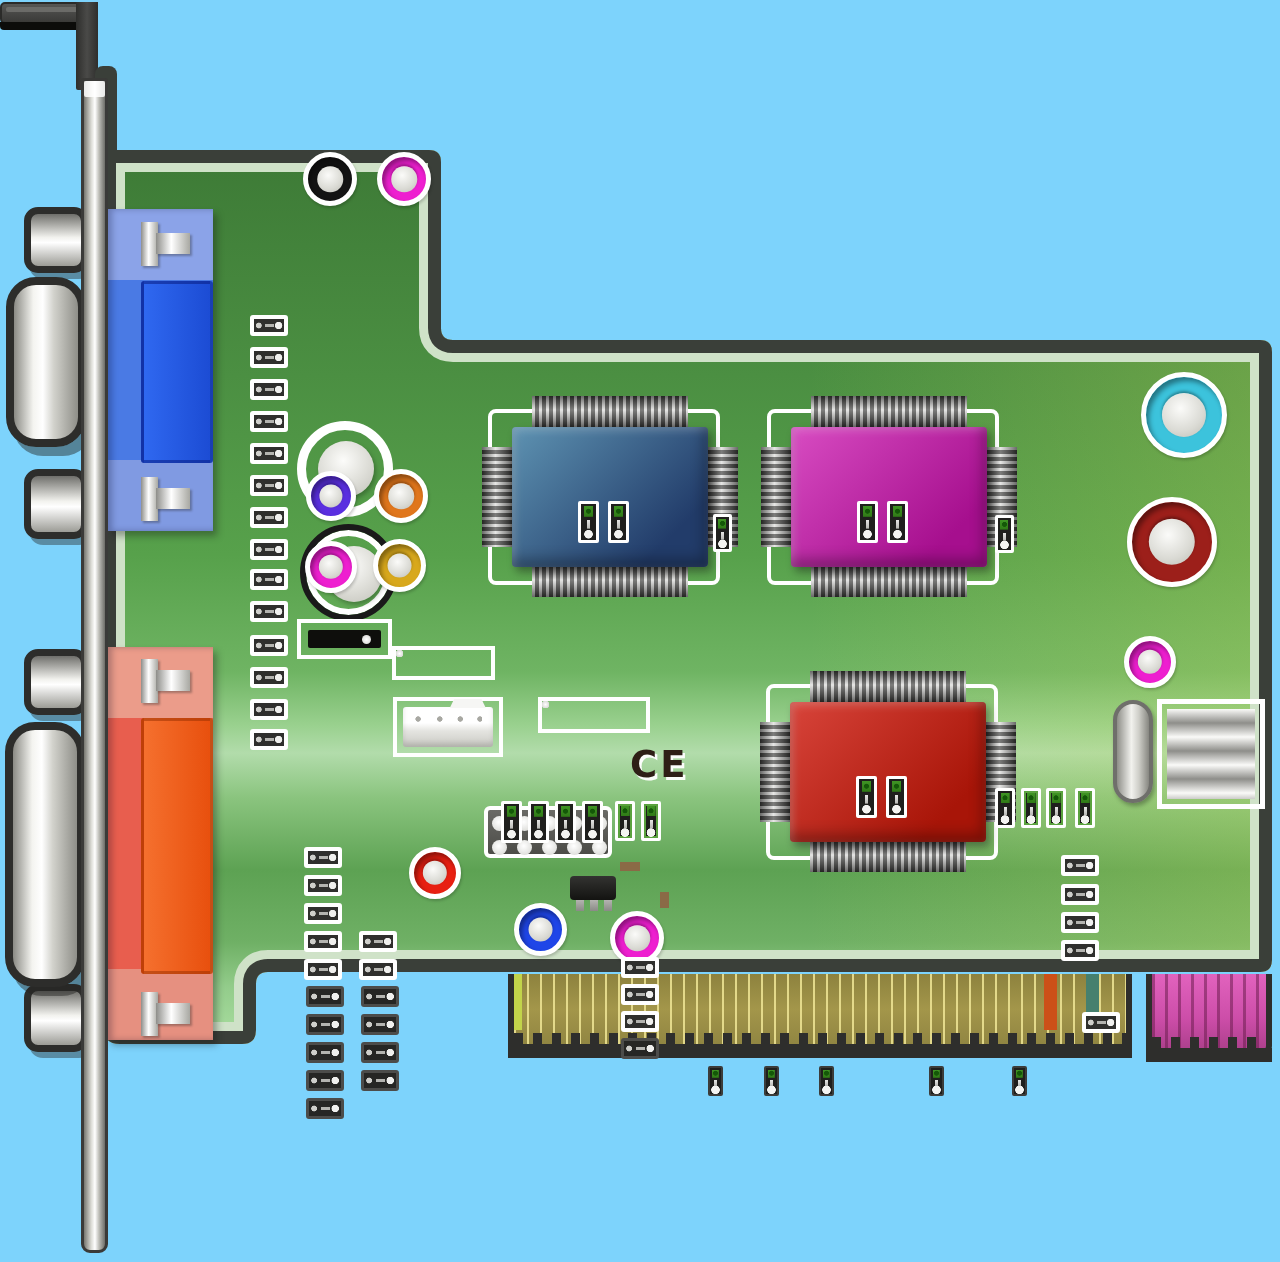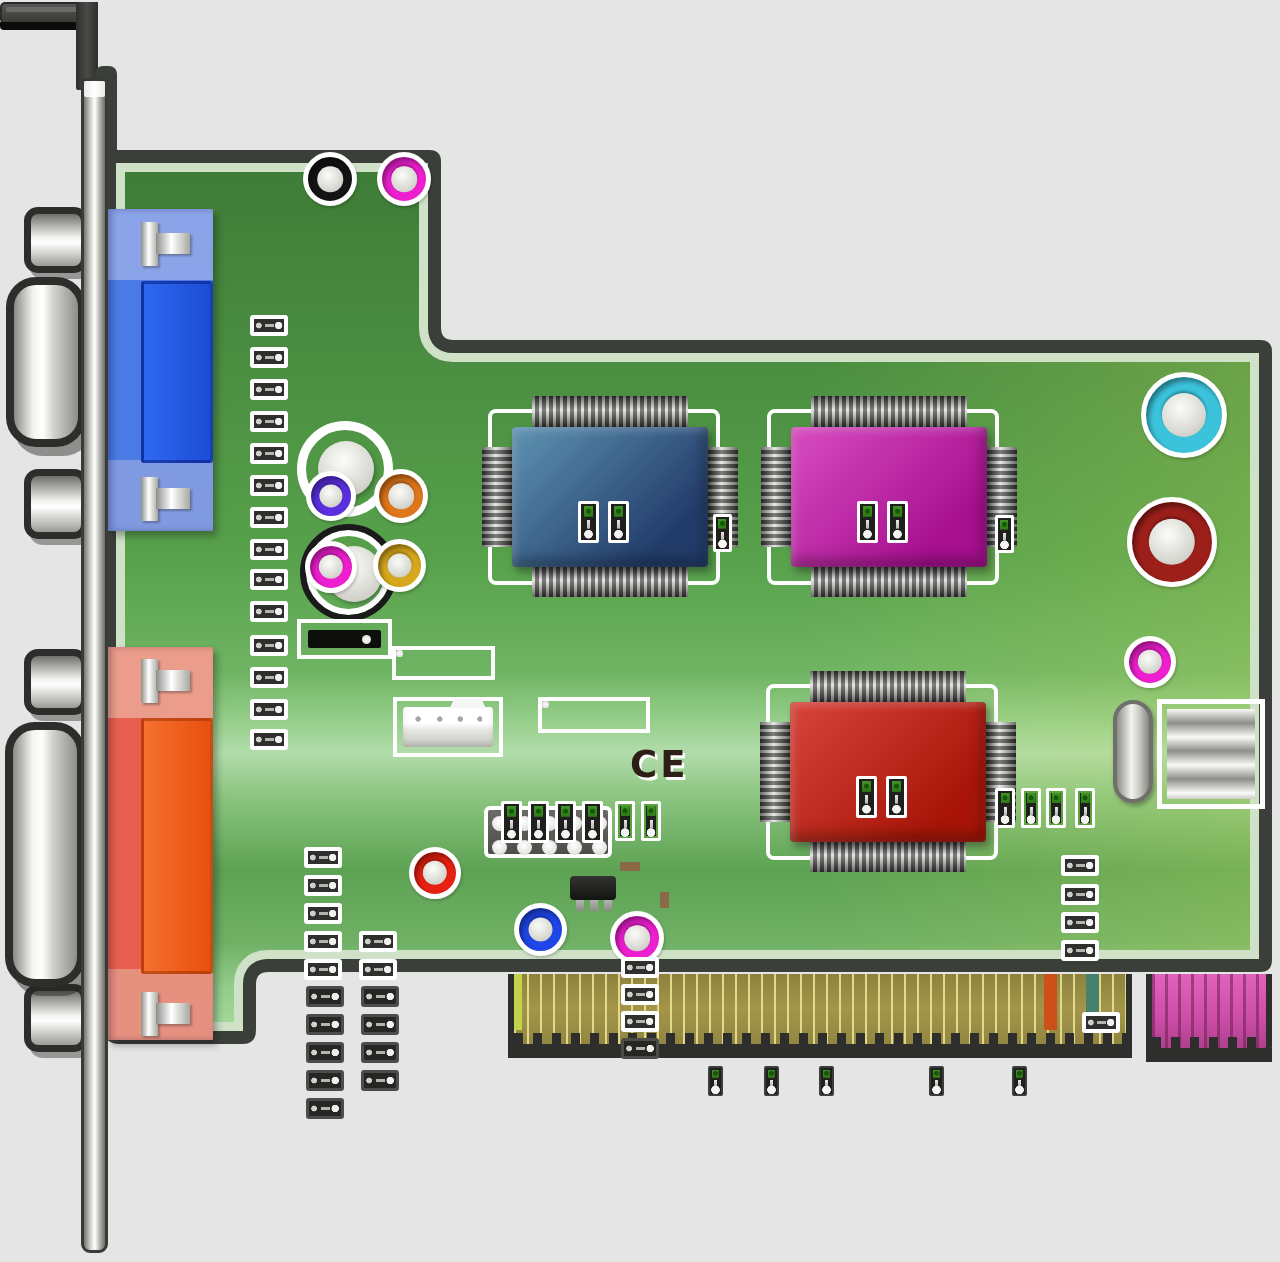--- a/index.html
+++ b/index.html
@@ -1,16 +1,16 @@
 <!DOCTYPE html>
 <html style="--pcb_border: #3a3f39; --pcb_highlight: #cfe2c8; --pcb_top: #3d7a36; --pcb_mid: #58a24c; --pcb_pale: #b2dcab; --pcb_bottom: #86c07c; --bracket_dark: #3f3f3d; --port_blue: #4a7ae4; --port_blue_inner: #1c4cd4; --port_red: #e85e4e; --port_red_inner: #e8500e; --chip_blue_light: #5e93b2; --chip_blue_dark: #223c6a; --chip_magenta_light: #d84cc2; --chip_magenta_dark: #a60f8e; --chip_red_light: #d8443a; --chip_red_dark: #a81508; --gold: #a3964a; --gold_stripe: #e4d98c; --gold_left_stripe: #c2d44a; --stripe_orange: #cc5018; --stripe_teal: #46806e; --conn_magenta: #cc4da8; --conn_dark: #2e2e2c; --jack_black: #141414; --jack_magenta: #ee1fd0; --jack_blue_violet: #5a2fe0; --jack_orange: #e0761c; --jack_yellow: #d8a81c; --jack_red: #e82012; --jack_blue: #1f46e8; --jack_cyan: #3cc3dc; --jack_darkred: #9c1f1a; --led_green: #3f9424; --ce_color: #2e1f16;"><head>
 <meta charset="utf-8">
 <style>
   html,body{margin:0;padding:0;background:#fff;}
-  #stage{position:relative;width:1280px;height:1262px;background:#e5e5e5;overflow:hidden;
+  #stage{position:relative;width:1280px;height:1262px;background:#7dd3fc;overflow:hidden;
          font-family:"DejaVu Sans","Liberation Sans",sans-serif;}
   #stage *{position:absolute;box-sizing:border-box;}
 
   
   #boardsvg{left:0;top:0;}
 
   
   .br-topbar{left:0;top:2px;width:92px;height:22px;background:linear-gradient(180deg,#565654,#3a3a38);
              border:2px solid #2b2b29;border-radius:5px;}
   .br-topbar i{left:4px;top:3px;width:78px;height:5px;background:#6b6b68;border-radius:2px;}

